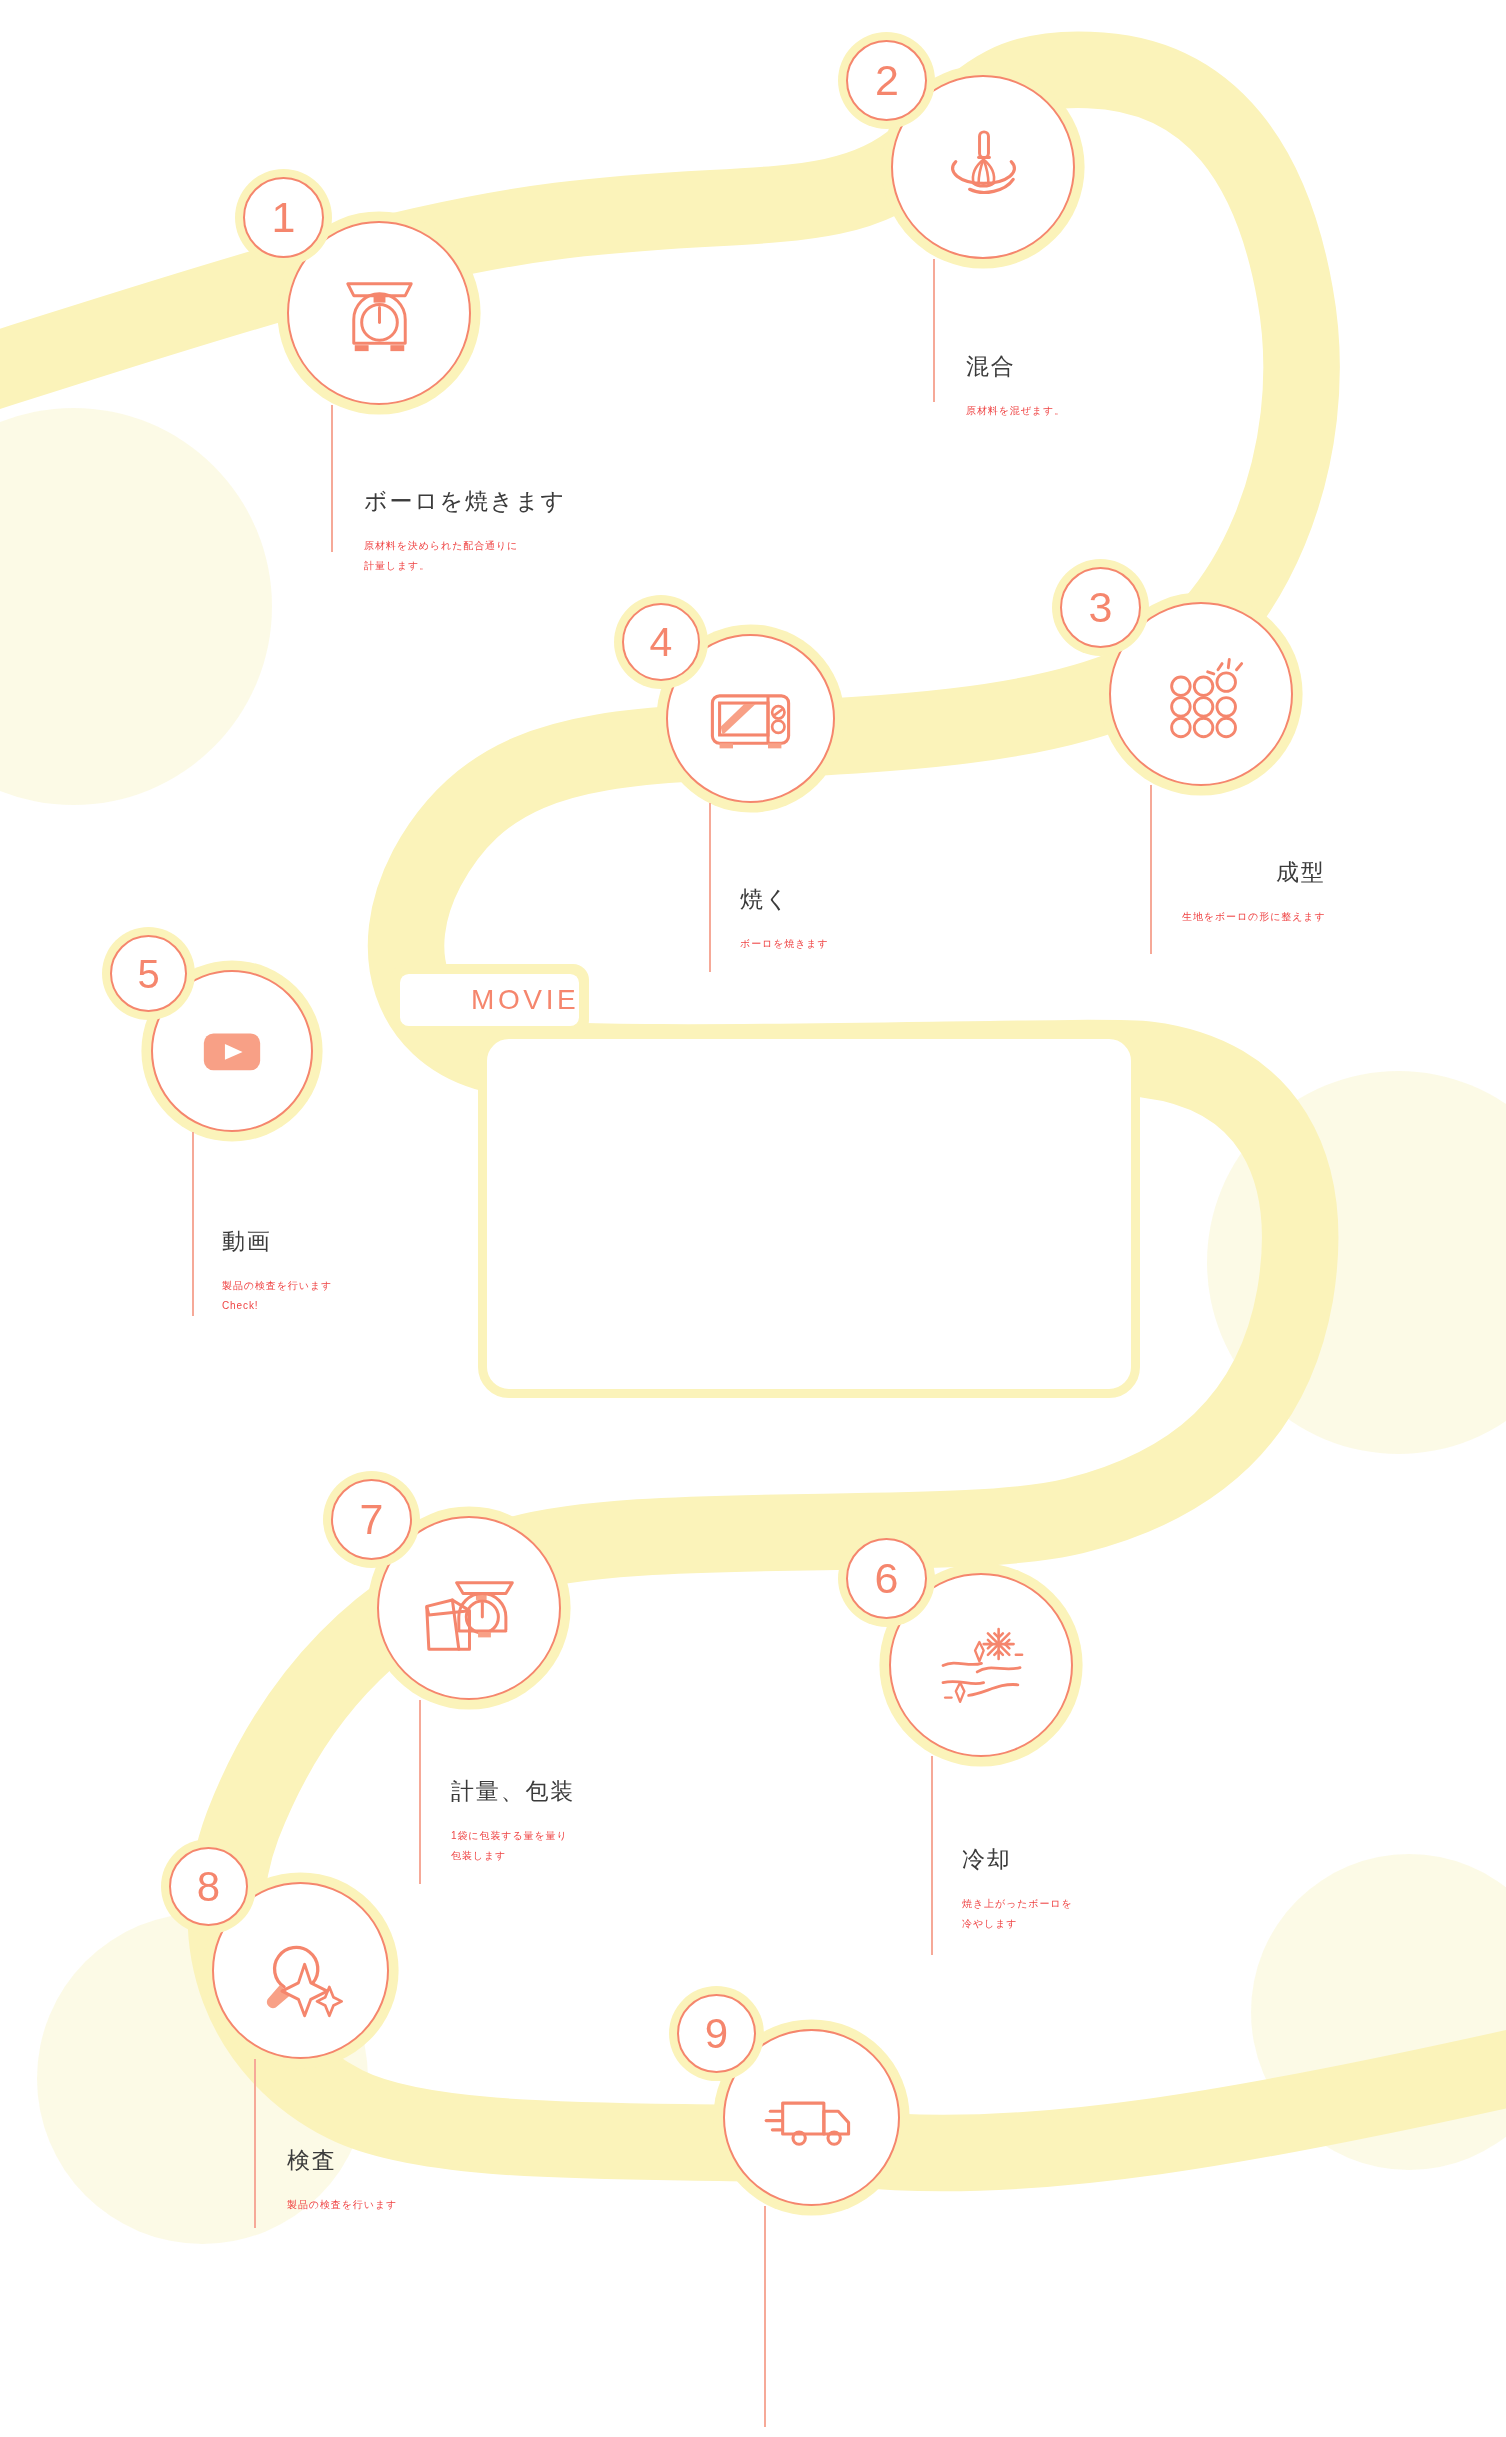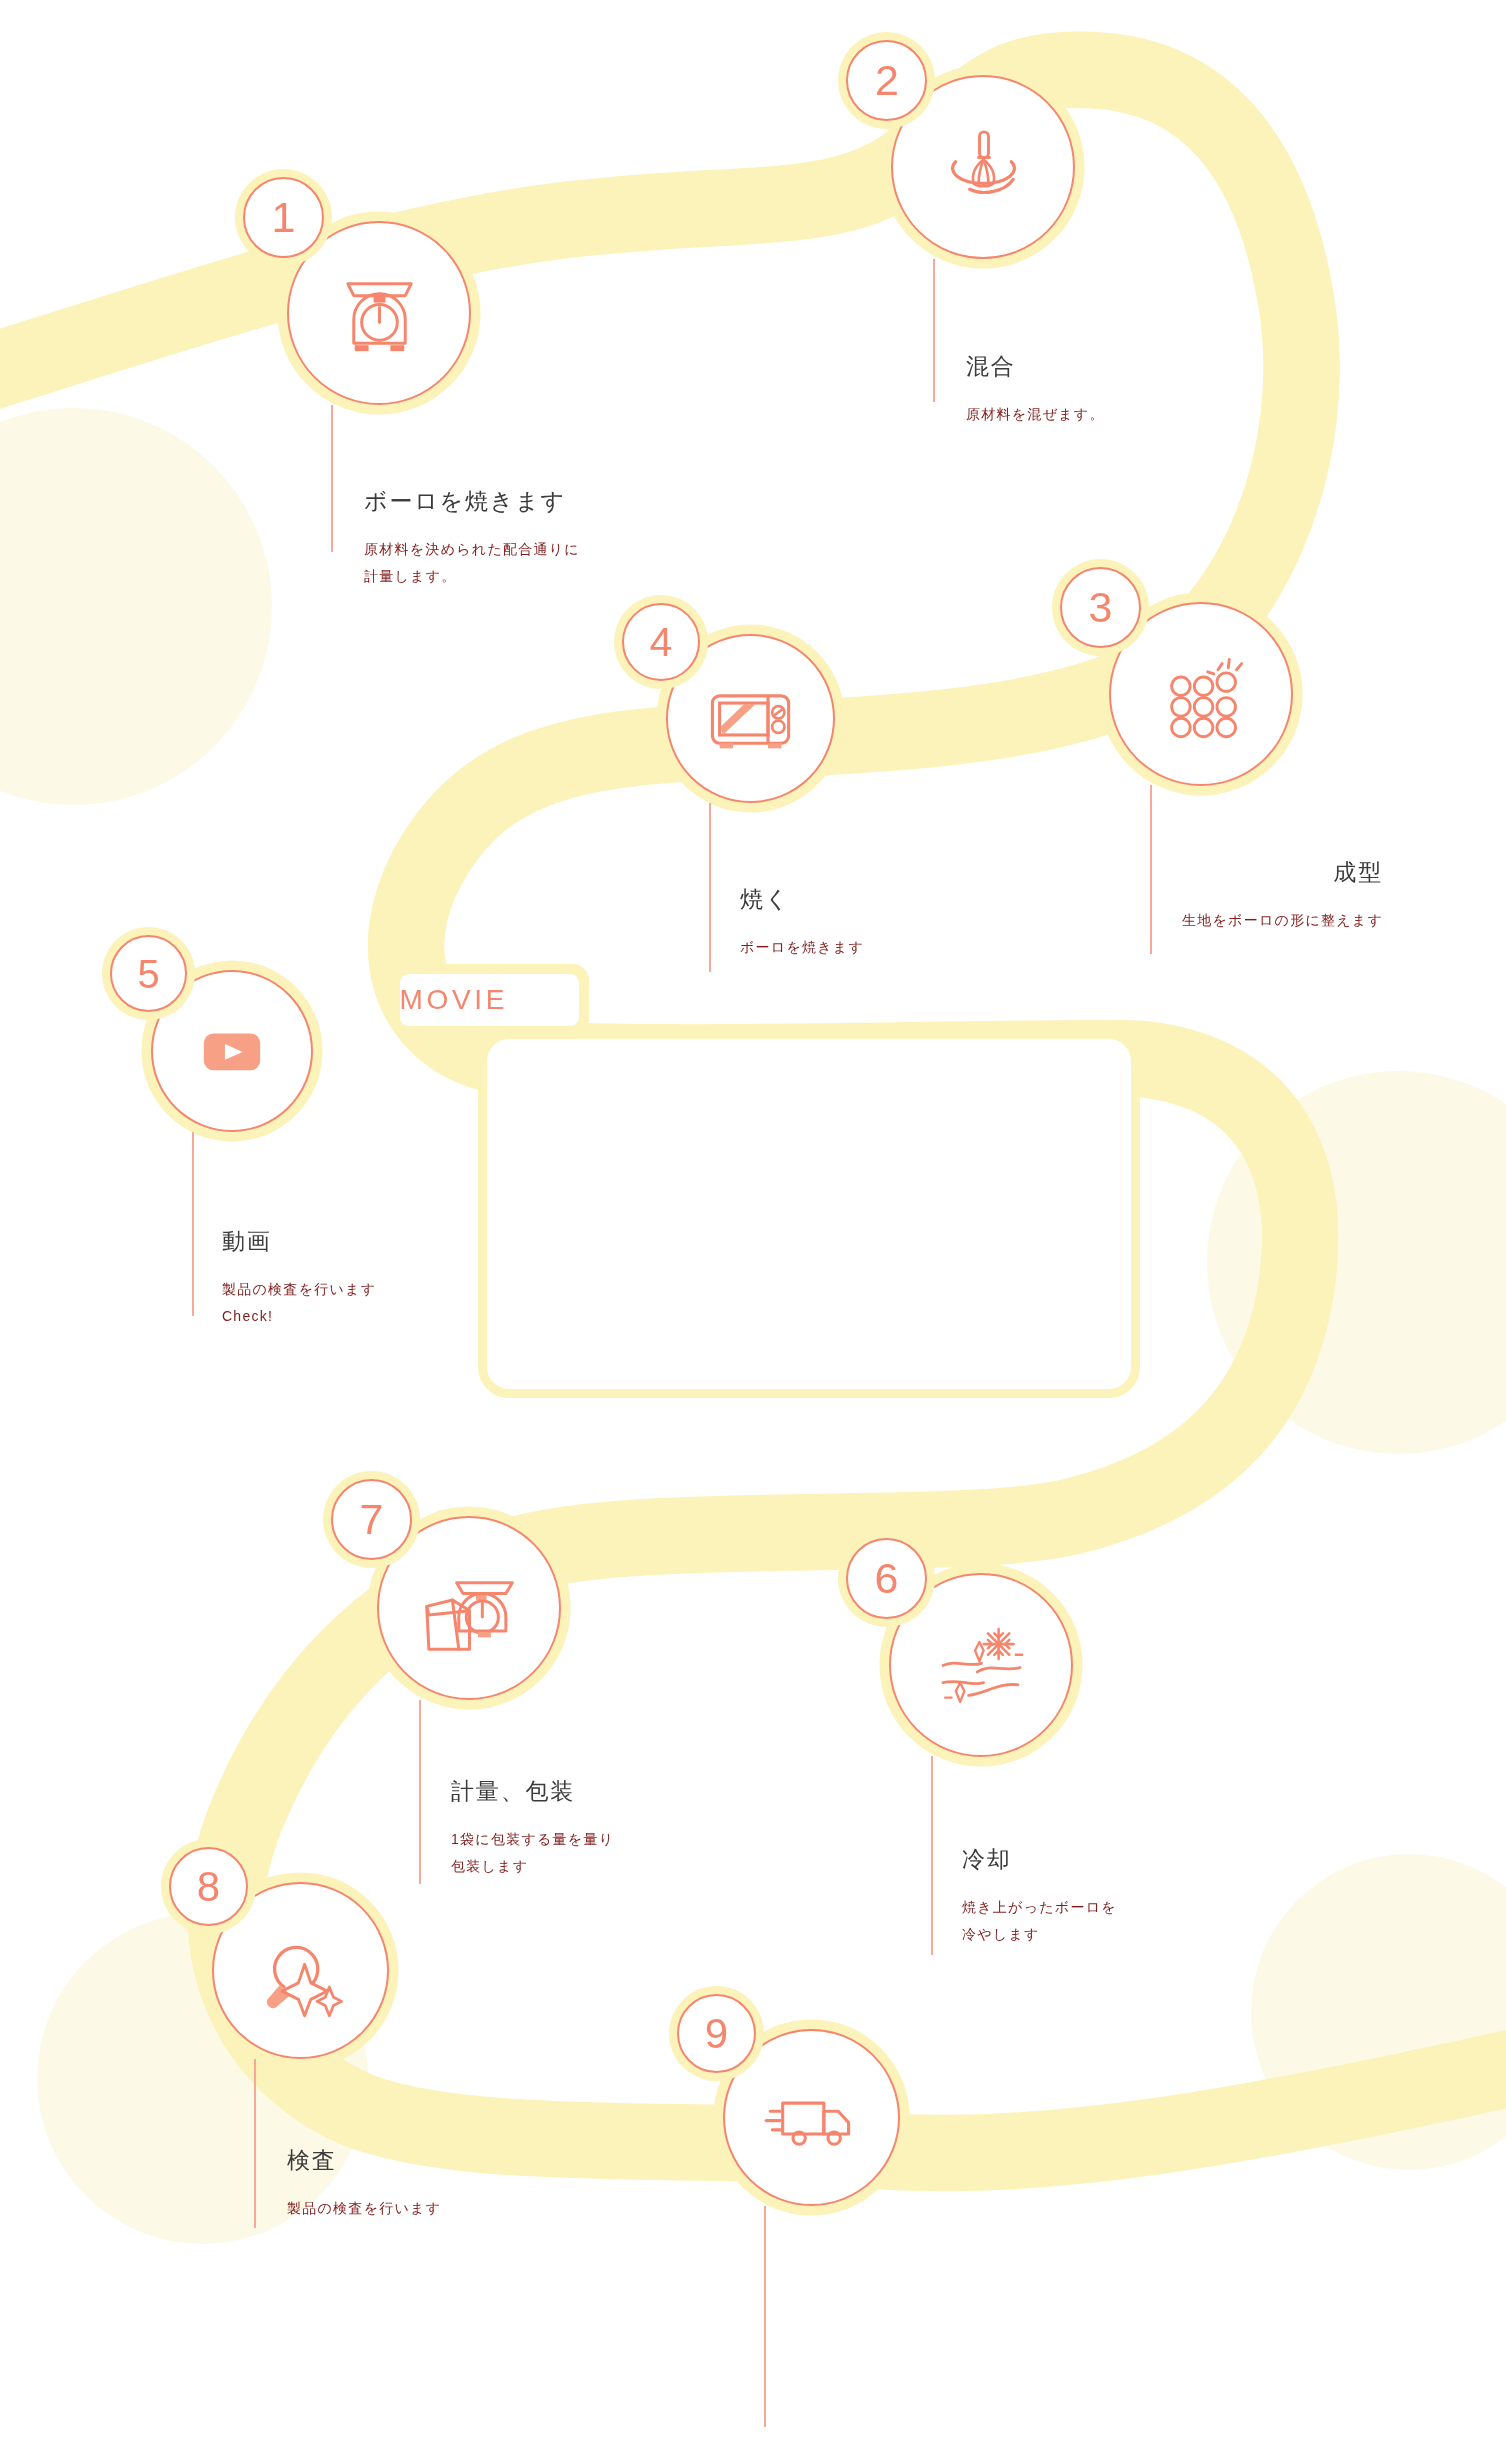--- a/index.html
+++ b/index.html
@@ -71,41 +71,41 @@
   .txtwrap{ position:absolute; z-index:5;margin-top:48px; }
   .s-title{
     color:#3b3b3b;
     font-size:23px;
     letter-spacing:.08em;
     margin:0 0 19px 0;
     font-weight:400;
     white-space:nowrap;
   }
   .s-desc{
-    color:#7f1d1d;
-    font-size:14px;
+    color:#ef4444;
+    font-size:10px;
     letter-spacing:.09em;
     line-height:1.95;
     margin:0;
     white-space:pre-line;
   }
   
   .movie-badge{
     position:absolute;
     background:#fbf3ba;
     border-radius:16px;
     padding:9.6px;
     box-sizing:border-box;
     z-index:6;
   }
   .movie-badge-inner{
     background:#ffffff;
     border-radius:8.8px;
     width:100%; height:100%;
-    display:flex; align-items:center; justify-content:flex-start;
+    display:flex; align-items:center; justify-content:flex-end;
   }
   .movie-badge-inner span{
     color:#f5866d;
     font-size:28px;
     letter-spacing:.13em;
     font-weight:400;
   }
   .movie-frame{
     position:absolute;
     background:#ffffff;

